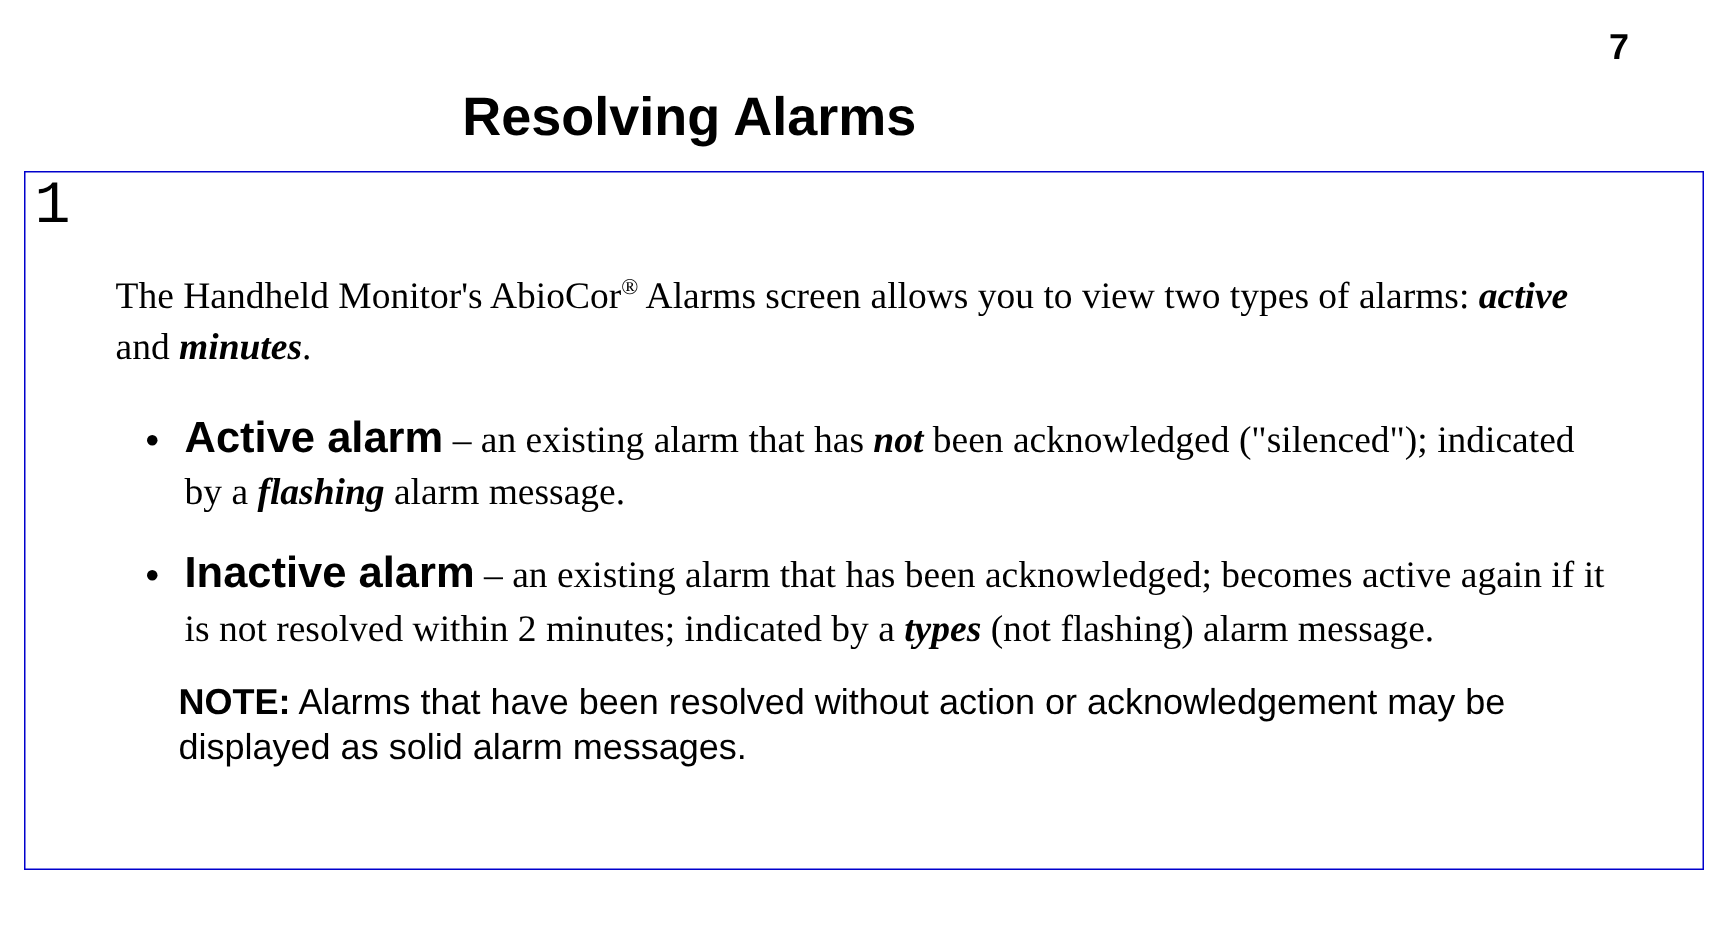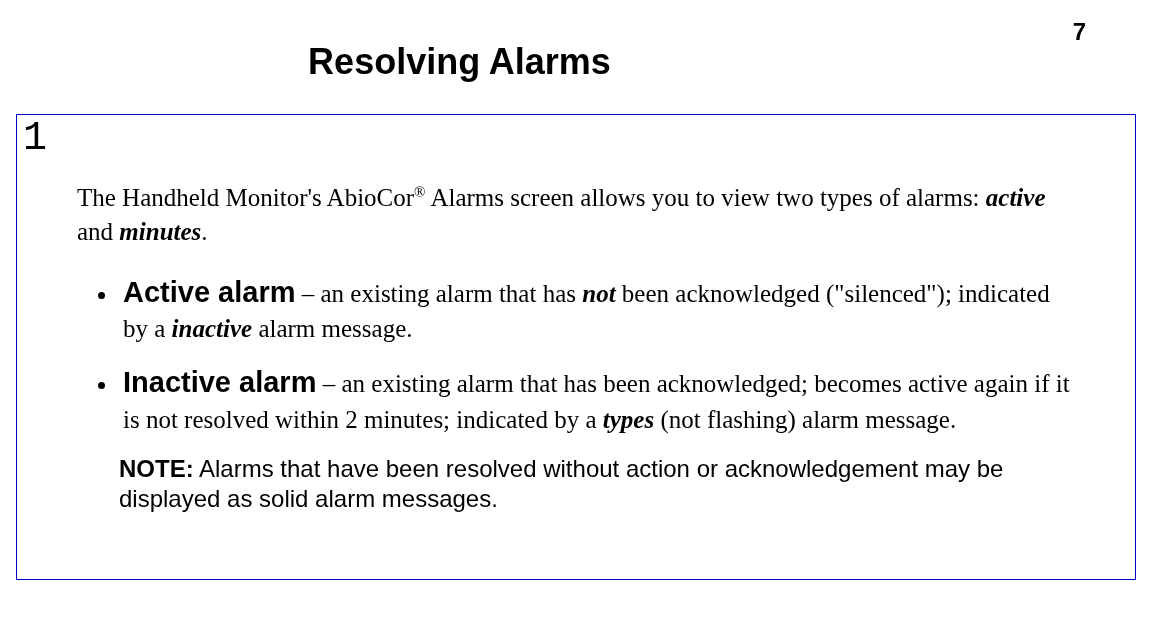--- a/index.html
+++ b/index.html
@@ -19,21 +19,21 @@
   .page-number {
     position: absolute;
     top: 18px;
     right: 70px;
     font-family: Arial, Helvetica, sans-serif;
     font-weight: bold;
     font-size: 24px;
   }
   .title {
     position: absolute;
-    top: 41px;
+    top: 57px;
     left: 0;
     width: 919px;
     text-align: center;
     font-family: Arial, Helvetica, sans-serif;
     font-weight: bold;
     font-size: 36px;
   }
   .box {
     position: absolute;
     top: 114px;
@@ -110,21 +110,21 @@
     <div class="section-number">1</div>
 
     <div class="content">
 
       <p class="intro">
         <span>The Handheld Monitor's AbioCor</span><span class="sup">®</span><span> Alarms screen allows you to view two types of alarms: </span><span class="bold-italic">active</span><span> and </span><span class="bold-italic">minutes</span><span>.</span>
       </p>
 
       <ul class="bullets">
         <li>
-          <span class="term">Active alarm</span><span> – an existing alarm that has </span><span class="bold-italic">not</span><span> been acknowledged ("silenced"); indicated by a </span><span class="bold-italic">inactive</span><span> alarm message.</span>
+          <span class="term">Active alarm</span><span> – an existing alarm that has </span><span class="bold-italic">not</span><span> been acknowledged ("silenced"); indicated by a </span><span class="bold-italic">flashing</span><span> alarm message.</span>
         </li>
         <li>
           <span class="term">Inactive alarm</span><span> – an existing alarm that has been acknowledged; becomes active again if it is not resolved within 2 minutes; indicated by a </span><span class="bold-italic">types</span><span> (not flashing) alarm message.</span>
         </li>
       </ul>
 
       <div class="note">
         <span class="note-label">NOTE:</span><span>  Alarms that have been resolved without action or acknowledgement may be displayed as solid alarm messages.</span>
       </div>
 

